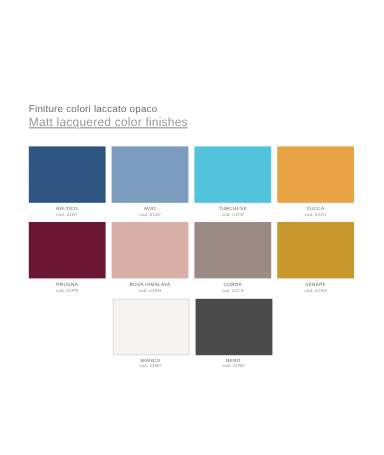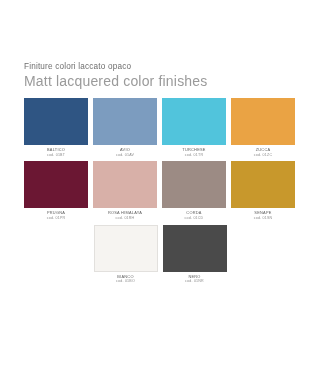--- a/index.html
+++ b/index.html
@@ -12,38 +12,40 @@
     background: #ffffff;
     font-family: "Liberation Sans", sans-serif;
     overflow: hidden;
   }
   #sheet {
     position: relative;
     width: 320px;
     height: 310px;
     background: #ffffff;
     box-sizing: border-box;
+    margin-top: 24px;
   }
   #title-block {
     position: absolute;
     left: 24px;
     top: 62px;
     line-height: 1.28;
   }
   #title-it {
     font-size: 8.2px;
     color: #6e6e6e;
     letter-spacing: 0.18px;
     white-space: nowrap;
   }
   #title-en {
-    font-size: 14px;
+    font-size: 10px;
     color: #9a9a9a;
     letter-spacing: 0.18px;
     white-space: nowrap;
+    text-decoration: underline;
   }
   #grid {
     position: absolute;
     left: 24px;
     top: 98px;
     width: 272px;
   }
   .swatch-row {
     display: flex;
     flex-direction: row;

